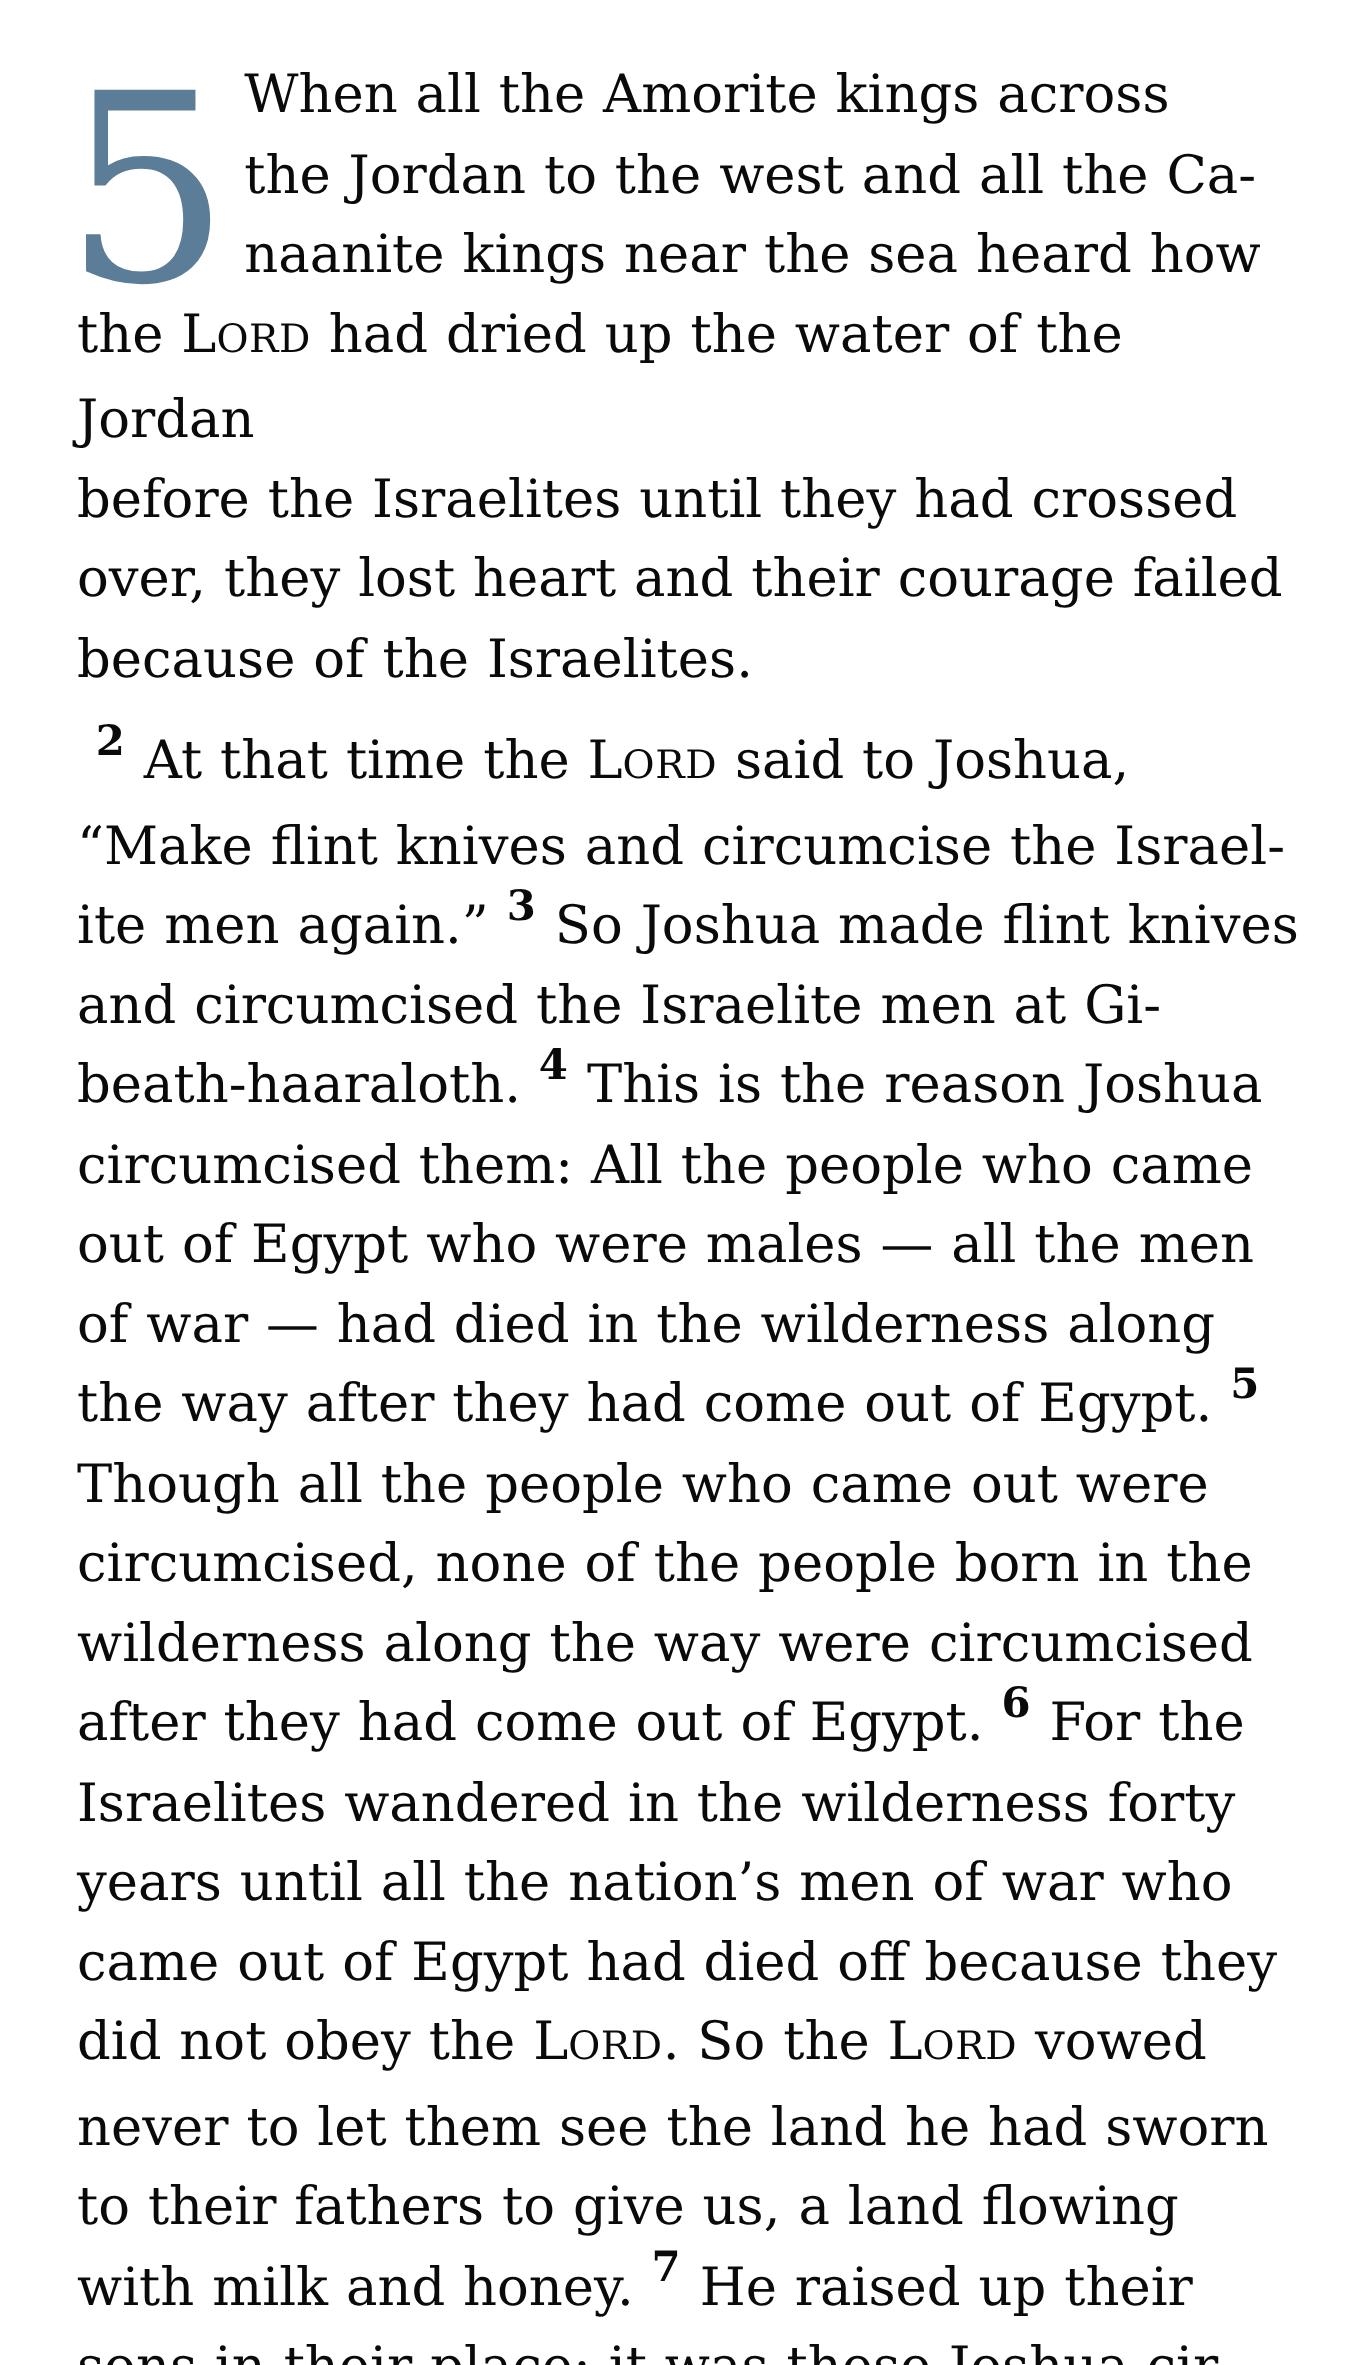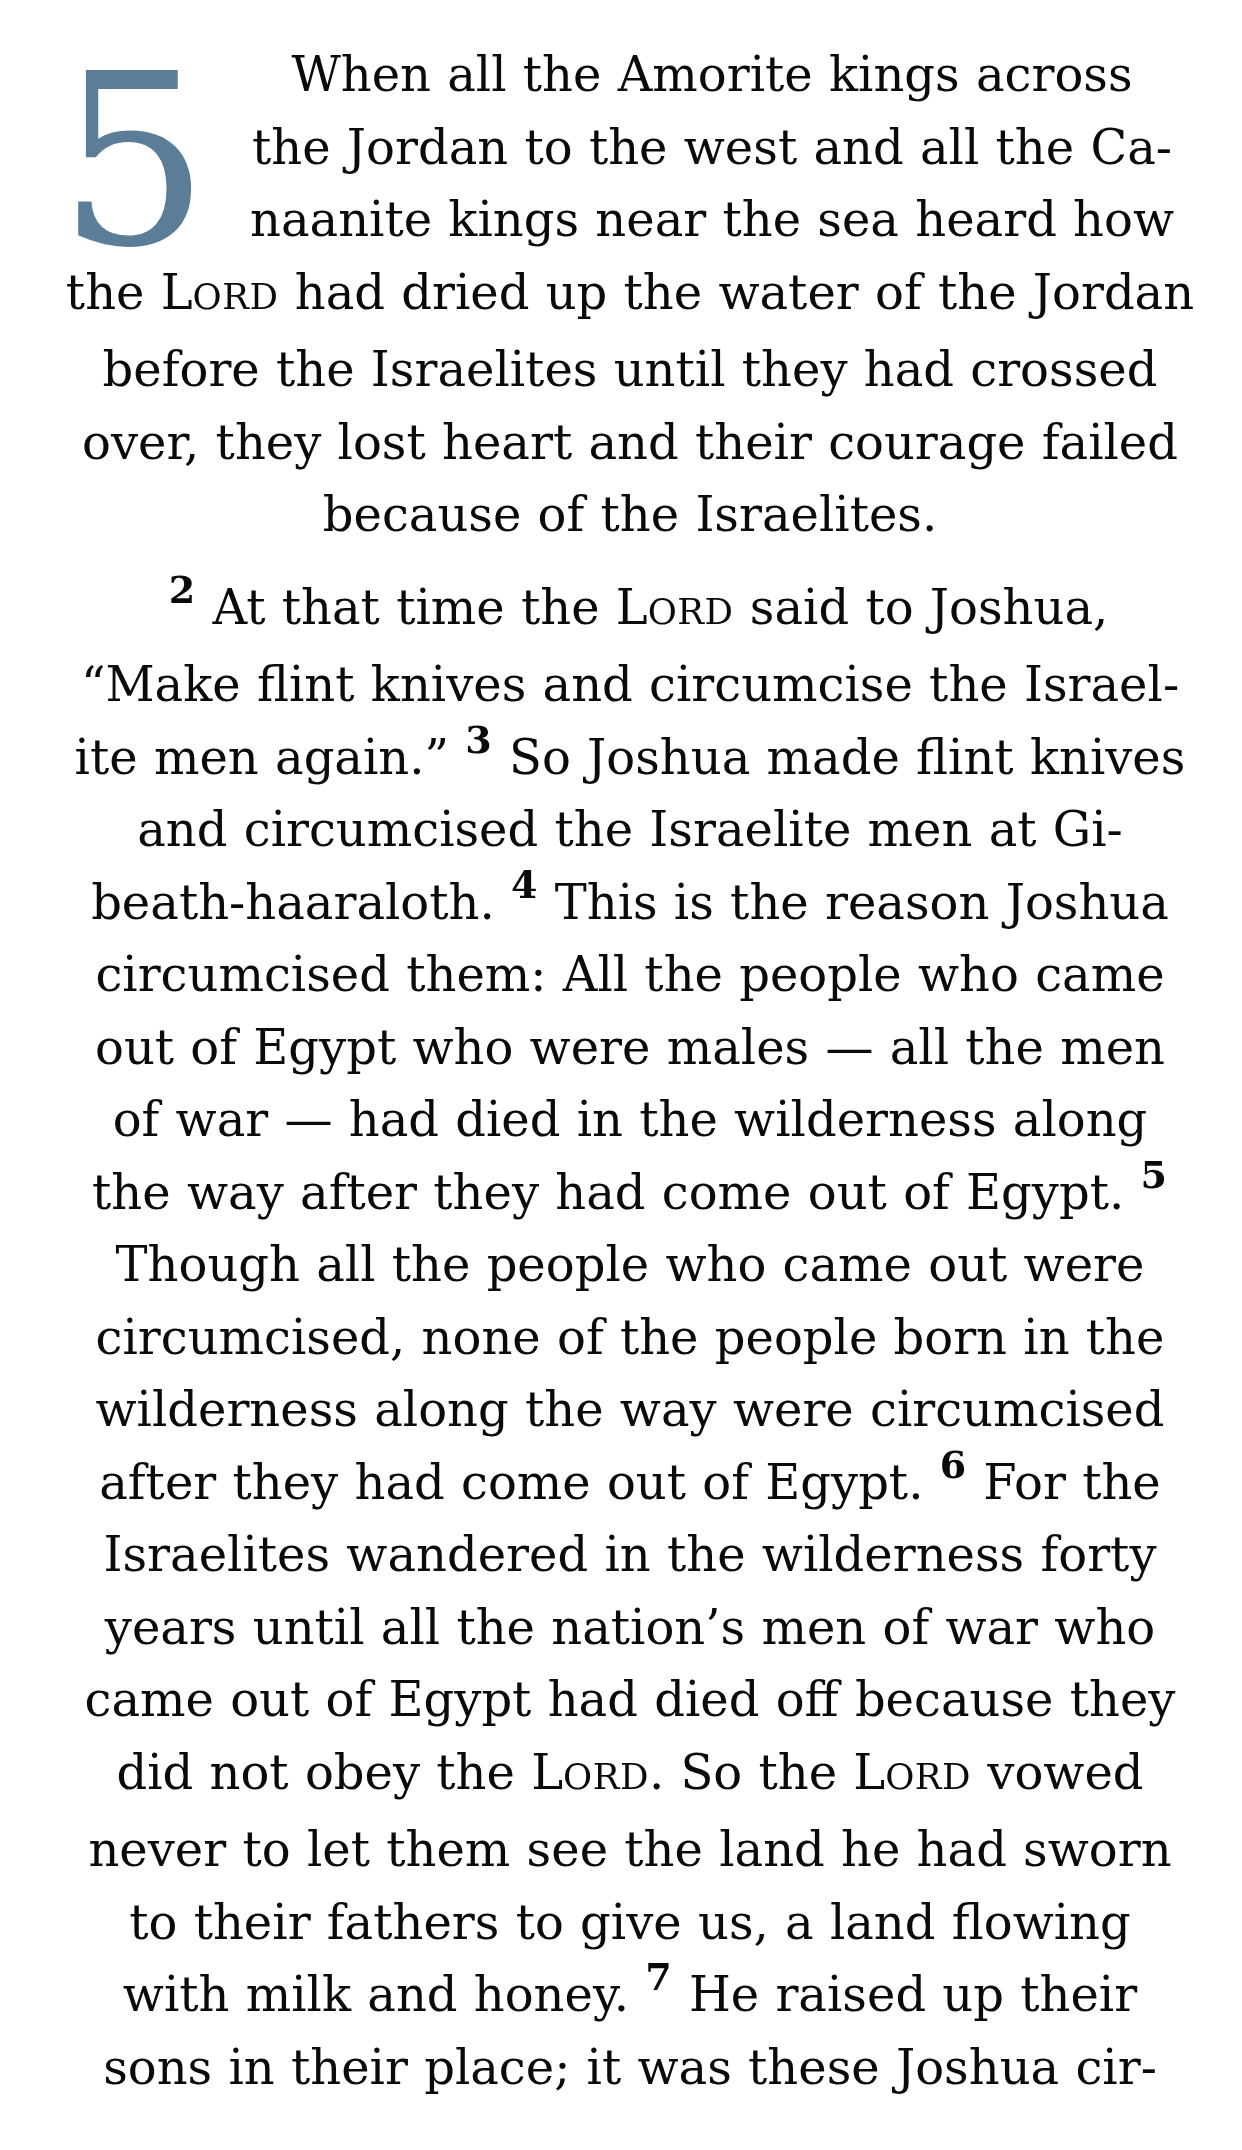--- a/index.html
+++ b/index.html
@@ -15,24 +15,24 @@
     color: #0a0a0a;
   }
   .page {
     box-sizing: border-box;
     width: 1242px;
     height: 2150px;
     padding: 38px 40px 0 58px;
     background: #ffffff;
   }
   .para {
-    margin: 0;
+    margin: 12px;
     font-size: 48px;
     line-height: 72.5px;
-    text-align: center;
+    text-align: left;
     word-spacing: 1px;
   }
   .para + .para {
     margin-top: 20px;
     text-indent: 17px;
   }
   .dropcap {
     float: left;
     width: 150px;
     height: 176px;

